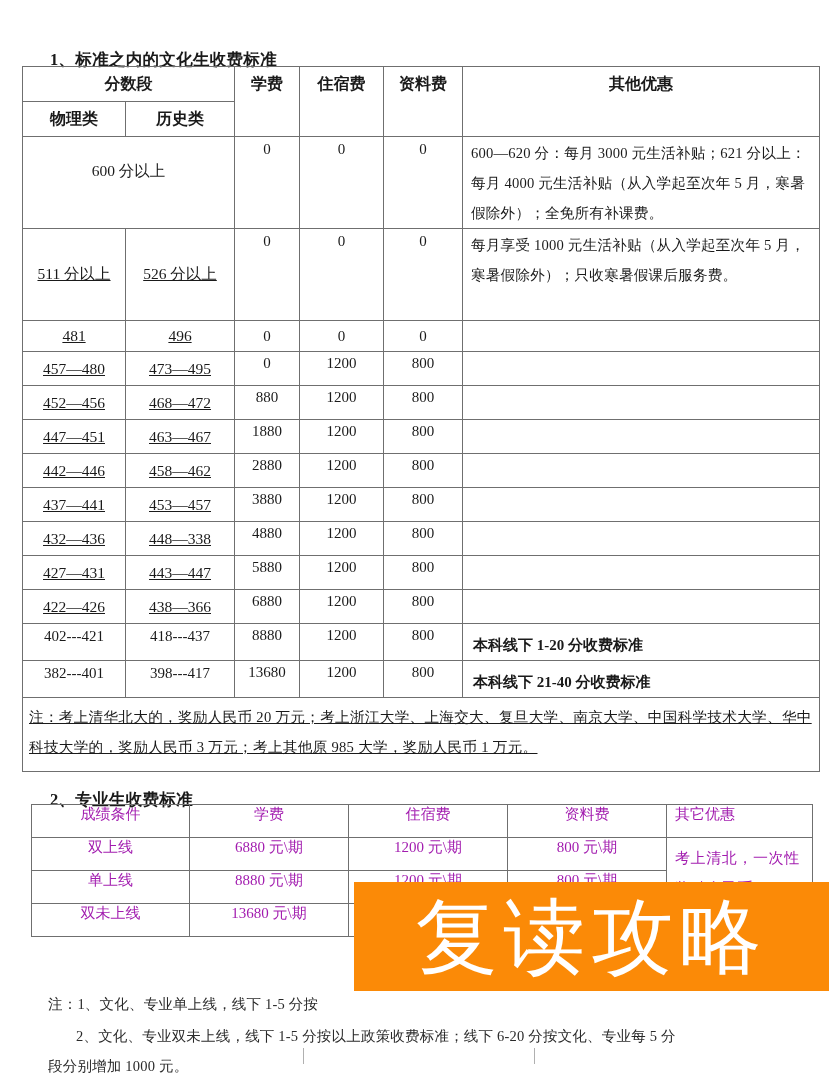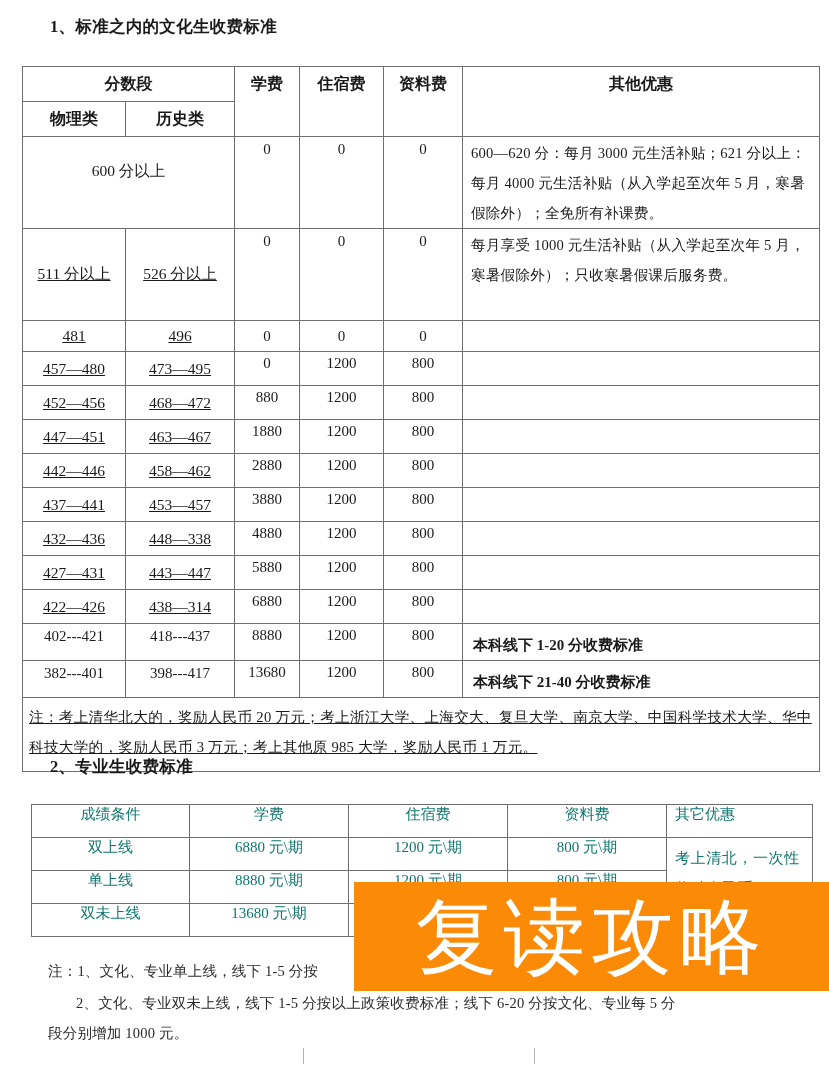--- a/index.html
+++ b/index.html
@@ -1,36 +1,36 @@
 <!DOCTYPE html>
 <html><head>
 <meta charset="utf-8">
 <style>
   html, body { margin: 0; padding: 0; background: #ffffff; }
   body {
     width: 829px; height: 1073px; position: relative; overflow: hidden;
     font-family: "Liberation Serif", "DejaVu Serif", serif; color: #1a1a1a;
   }
-  .abs { position: absolute; }
+  .abs { position: absolute; margin-top: 33px; }
   .heading {
     font-size: 16.5px; font-weight: bold; letter-spacing: 0.3px;
   }
   table.grid { position: absolute; border-collapse: collapse; table-layout: fixed; }
   table.grid td { border: 1px solid #6f6f6f; padding: 0; vertical-align: top; font-size: 15px; }
   .c { text-align: center; }
   .vm { vertical-align: middle !important; margin-left: 24px; }
   .t1 td { height: 30px; }
   .t1 .num { text-align: center; padding-top: 4px; }
   .t1 .hdr { font-weight: bold; font-size: 16px; text-align: center; }
   .t1 .rng { text-align: center; vertical-align: middle; font-size: 15.5px; text-decoration: underline; }
   .t1 .fee { text-align: center; padding-top: 3px; font-size: 15px; }
   .t1 .note-long { font-size: 14.6px; line-height: 30px; padding: 1px 8px 0 8px; letter-spacing: 0.2px; }
   .t1 .bold-note { font-weight: bold; font-size: 15px; padding: 6px 8px 0 10px; vertical-align: middle; }
   .t1 .foot { font-size: 14.6px; line-height: 30px; padding: 4px 6px 8px 6px; letter-spacing: 0.3px; text-decoration: underline; }
-  .t2 td { height: 32px; font-size: 14.5px; text-align: center; vertical-align: middle; color: #0f766e; }
+  .t2 td { height: 32px; font-size: 14.5px; text-align: center; vertical-align: middle; color: #a21caf; }
   .t2 .left { text-align: left; padding-left: 8px; }
   .t2 .promo { text-align: left; padding: 5px 4px 0 8px; vertical-align: top; line-height: 30px; letter-spacing: 0.6px; overflow: hidden; }
   .para { font-size: 14.5px; color: #2a2a2a; letter-spacing: 0.2px; }
   .banner {
     position: absolute; left: 354px; top: 882px; width: 475px; height: 109px;
     background: #fb8a07; color: #ffffff;
     font-family: "DejaVu Sans", "Liberation Sans", sans-serif;
     font-size: 82px; line-height: 109px; text-align: center; letter-spacing: 6px;
   }
   .tick { position: absolute; width: 1px; height: 16px; background: #b0b0b0; }
@@ -138,21 +138,21 @@
   <tr style="height:31px">
     <td class="rng">427—431</td>
     <td class="rng">443—447</td>
     <td class="fee">5880</td>
     <td class="fee">1200</td>
     <td class="fee">800</td>
     <td></td>
   </tr>
   <tr style="height:31px">
     <td class="rng">422—426</td>
-    <td class="rng">438—314</td>
+    <td class="rng">438—366</td>
     <td class="fee">6880</td>
     <td class="fee">1200</td>
     <td class="fee">800</td>
     <td></td>
   </tr>
   <tr style="height:30px">
     <td class="c" style="padding-top:4px">402---421</td>
     <td class="c" style="padding-top:4px">418---437</td>
     <td class="fee">8880</td>
     <td class="fee">1200</td>

